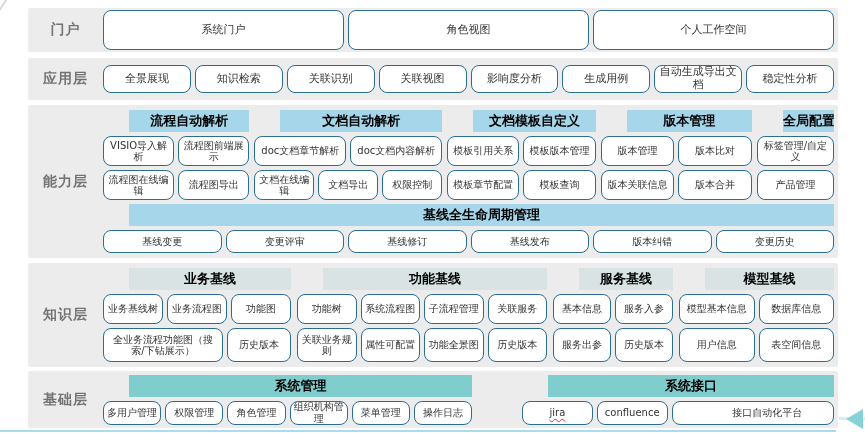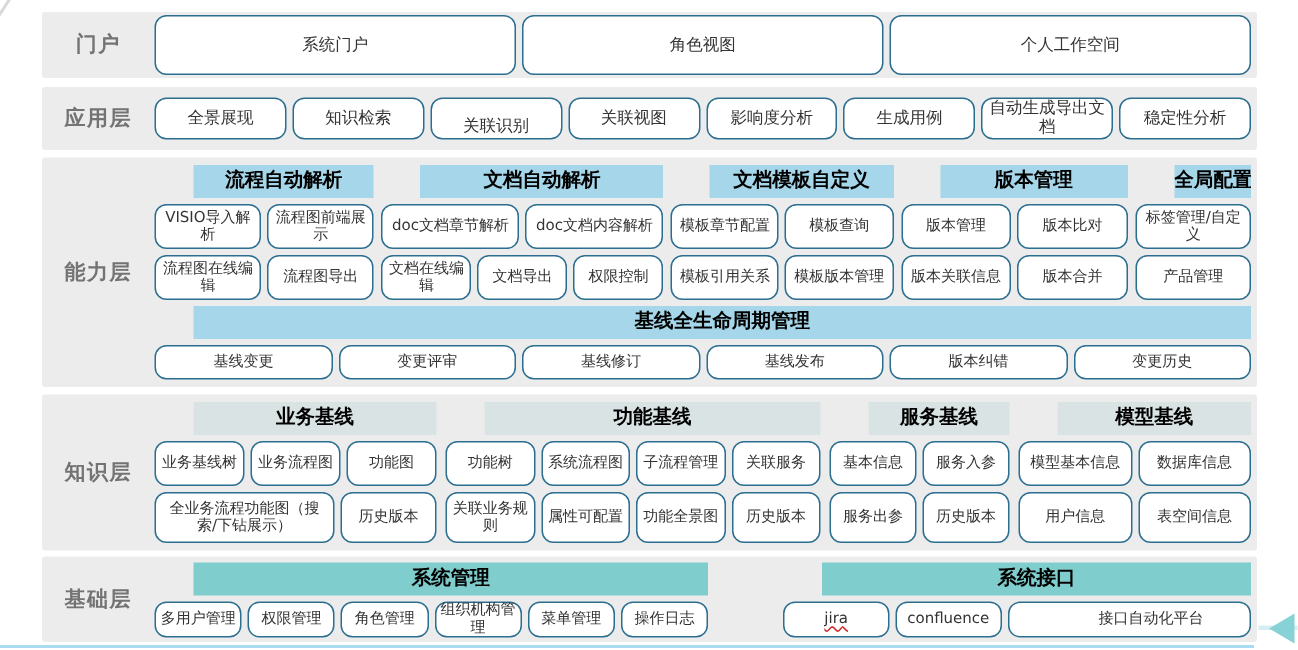--- a/index.html
+++ b/index.html
@@ -102,21 +102,21 @@
 <div class="band" id="application-band">
   <div class="band-label">应用层</div>
   <div class="band-content">
     <div class="btn-row row-lg" id="application-buttons">
         <div class="btn" style="flex: 1 1 0%;">
           <span>全景展现</span>
         </div>
         <div class="btn" style="flex: 1 1 0%;">
           <span>知识检索</span>
         </div>
-        <div class="btn" style="flex: 1 1 0%; align-items: flex-end;">
+        <div class="btn" style="flex: 1 1 0%;">
           <span>关联识别</span>
         </div>
         <div class="btn" style="flex: 1 1 0%;">
           <span>关联视图</span>
         </div>
         <div class="btn" style="flex: 1 1 0%;">
           <span>影响度分析</span>
         </div>
         <div class="btn" style="flex: 1 1 0%;">
           <span>生成用例</span>
@@ -173,32 +173,32 @@
             </div>
             <div class="btn" style="flex: 1 1 0%;">
               <span>权限控制</span>
             </div>
           </div>
         </div>
         <div class="group" style="flex: 150 150 0%;">
           <div class="grp-header hdr-cap">文档模板自定义</div>
           <div class="btn-row">
             <div class="btn" style="flex: 1 1 0%;">
+              <span>模板引用关系</span>
+            </div>
+            <div class="btn" style="flex: 1 1 0%;">
+              <span>模板版本管理</span>
+            </div>
+          </div>
+          <div class="btn-row">
+            <div class="btn" style="flex: 1 1 0%;">
               <span>模板章节配置</span>
             </div>
             <div class="btn" style="flex: 1 1 0%;">
               <span>模板查询</span>
-            </div>
-          </div>
-          <div class="btn-row">
-            <div class="btn" style="flex: 1 1 0%;">
-              <span>模板引用关系</span>
-            </div>
-            <div class="btn" style="flex: 1 1 0%;">
-              <span>模板版本管理</span>
             </div>
           </div>
         </div>
         <div class="group" style="flex: 153 153 0%;">
           <div class="grp-header hdr-cap">版本管理</div>
           <div class="btn-row">
             <div class="btn" style="flex: 1 1 0%;">
               <span>版本管理</span>
             </div>
             <div class="btn" style="flex: 1 1 0%;">

